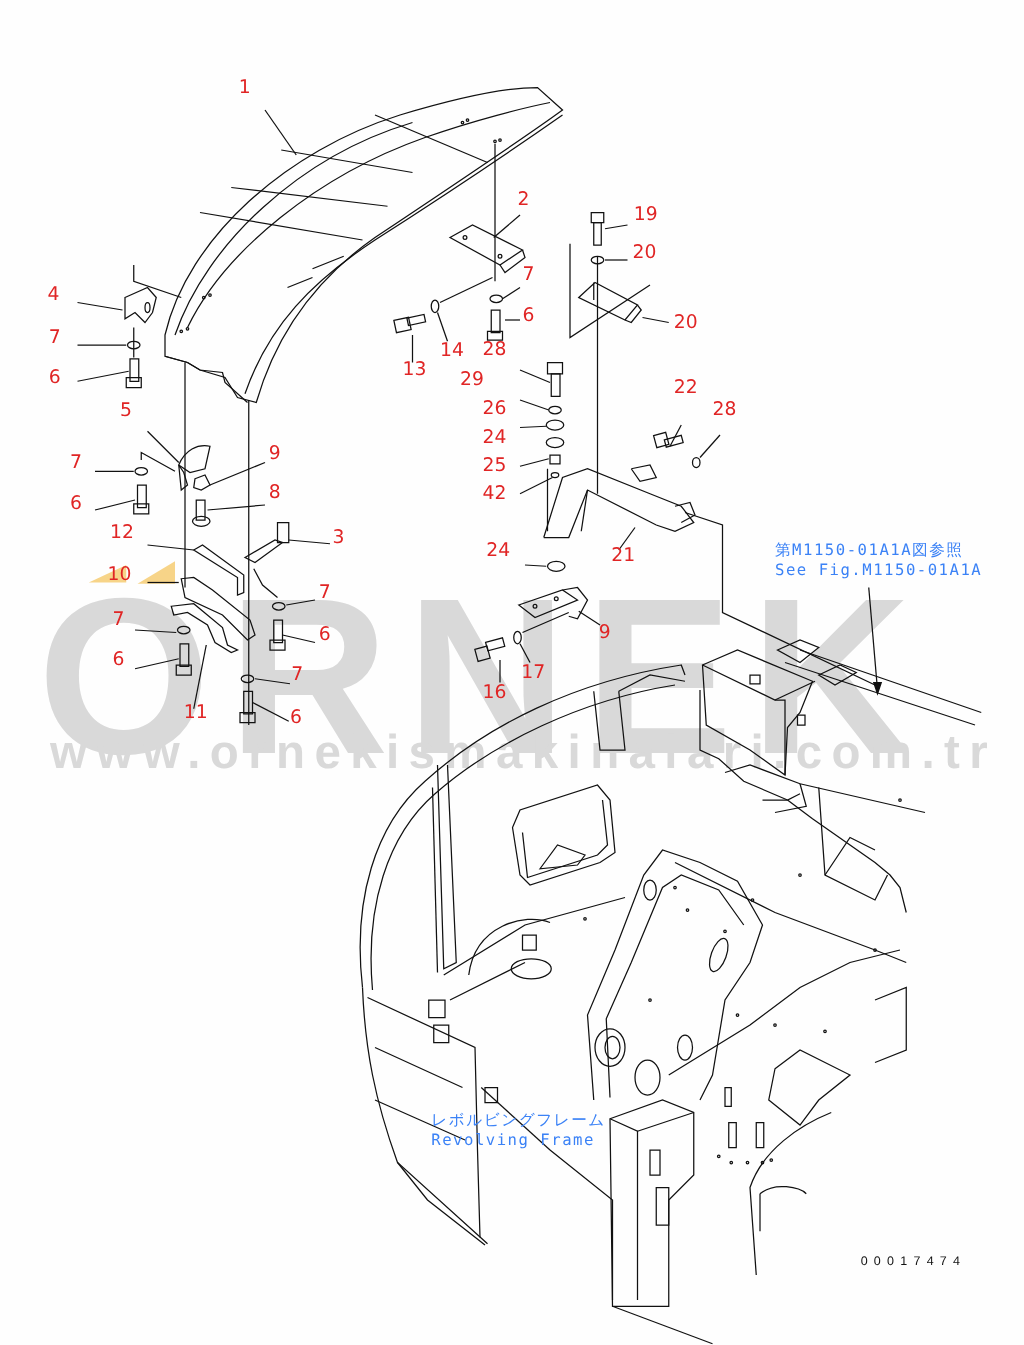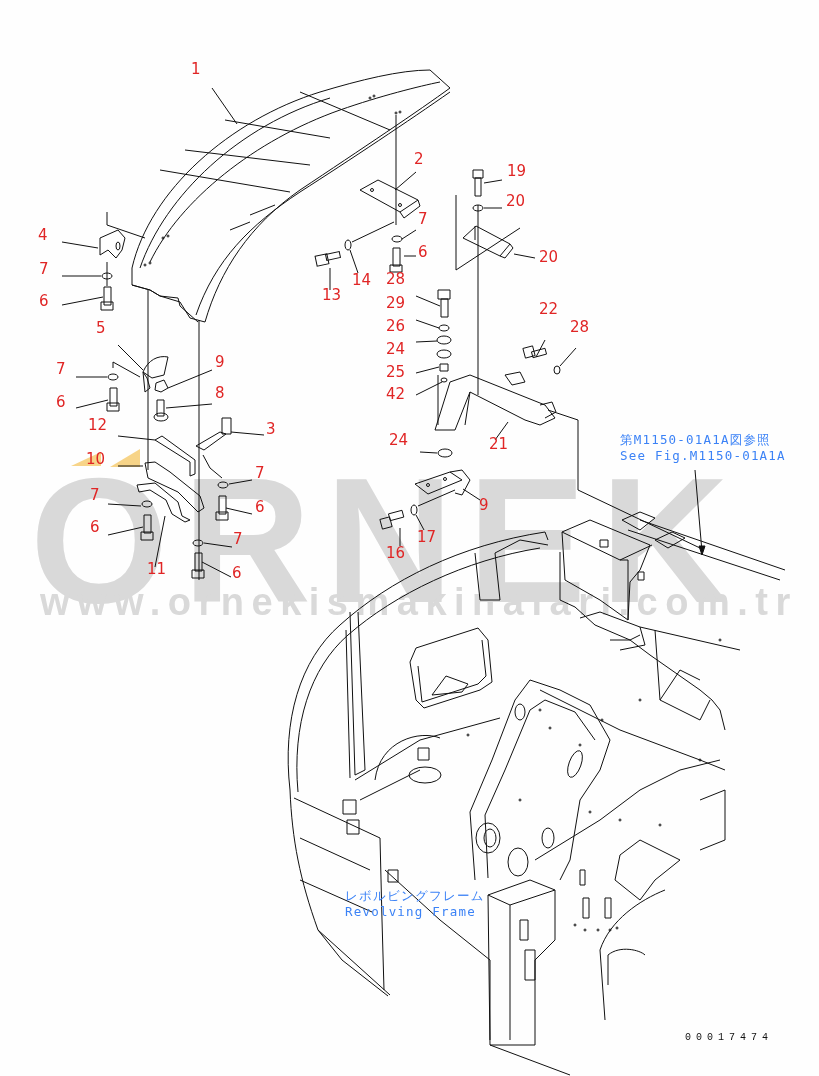--- a/index.html
+++ b/index.html
@@ -3,21 +3,21 @@
 <meta charset="utf-8">
 <style>
   html,body{margin:0;padding:0;background:#fefefe;}
   body{width:819px;height:1076px;position:relative;overflow:hidden;font-family:"Liberation Sans",sans-serif;}
   #canvas{position:absolute;left:0;top:0;width:819px;height:1076px;}
   .wm{position:absolute;color:#d9d9d9;font-family:"Liberation Sans",sans-serif;font-weight:bold;white-space:nowrap;user-select:none;}
   .wm-big{left:30px;top:452px;font-size:178px;letter-spacing:14px;line-height:1;}
   .wm-url{left:40px;top:583px;font-size:38px;letter-spacing:7.5px;line-height:1;}
   .callout{position:absolute;color:#e02525;font-family:"DejaVu Sans",sans-serif;font-size:15px;line-height:1;white-space:nowrap;}
   .note{position:absolute;font-family:"DejaVu Sans Mono",monospace;font-size:12.5px;color:#3b82f6;line-height:16px;letter-spacing:1.2px;white-space:nowrap;}
-  .docnum{position:absolute;right:46px;top:1032px;font-family:Liberation Mono, monospace;font-size:10px;letter-spacing:5px;color:#111;}
+  .docnum{position:absolute;right:46px;top:1004px;font-family:Liberation Sans, sans-serif;font-size:10px;letter-spacing:5px;color:#111;}
   svg line, svg path, svg polyline, svg polygon, svg rect, svg ellipse, svg circle{vector-effect:non-scaling-stroke;}
   .tri{position:absolute;width:0;height:0;}
 </style>
 </head>
 <body>
 
 <div class="wm wm-big">ORNEK</div>
 <div class="wm wm-url">www.ornekismakinalari.com.tr</div>
 
 <div class="tri" style="left:71px;top:452px;border-left:30px solid transparent;border-bottom:14px solid #f7d488;"></div>
@@ -322,21 +322,21 @@
   <span class="callout" style="left:39px;top:294px">6</span>
   <span class="callout" style="left:96px;top:321px">5</span>
   <span class="callout" style="left:418px;top:212px">7</span>
   <span class="callout" style="left:418px;top:245px">6</span>
   <span class="callout" style="left:386px;top:272px">28</span>
   <span class="callout" style="left:322px;top:288px">13</span>
   <span class="callout" style="left:352px;top:273px">14</span>
   <span class="callout" style="left:507px;top:164px">19</span>
   <span class="callout" style="left:506px;top:194px">20</span>
   <span class="callout" style="left:539px;top:250px">20</span>
-  <span class="callout" style="left:386px;top:296px">29</span>
+  <span class="callout" style="left:368px;top:296px">29</span>
   <span class="callout" style="left:386px;top:319px">26</span>
   <span class="callout" style="left:386px;top:342px">24</span>
   <span class="callout" style="left:386px;top:365px">25</span>
   <span class="callout" style="left:386px;top:387px">42</span>
   <span class="callout" style="left:539px;top:302px">22</span>
   <span class="callout" style="left:570px;top:320px">28</span>
   <span class="callout" style="left:489px;top:437px">21</span>
   <span class="callout" style="left:389px;top:433px">24</span>
   <span class="callout" style="left:479px;top:498px">9</span>
   <span class="callout" style="left:417px;top:530px">17</span>

